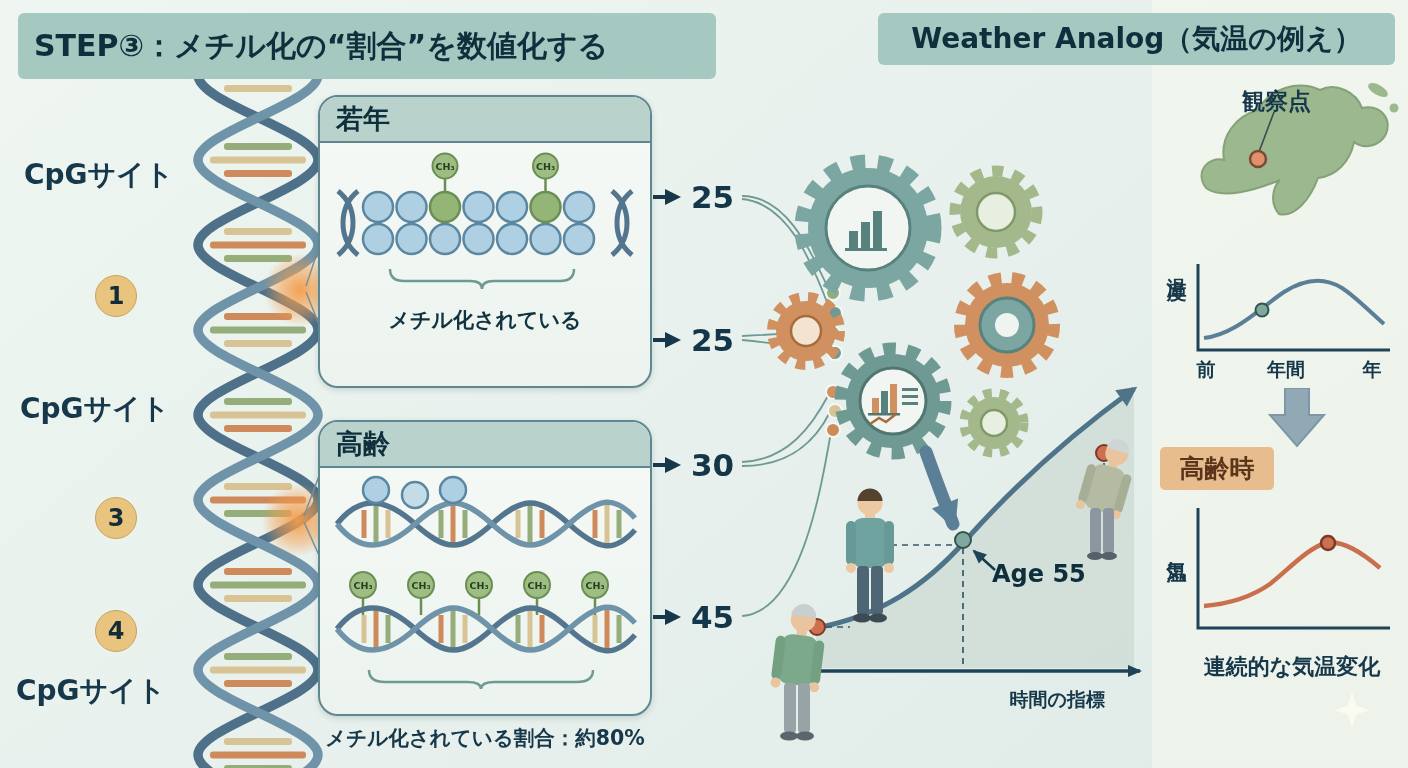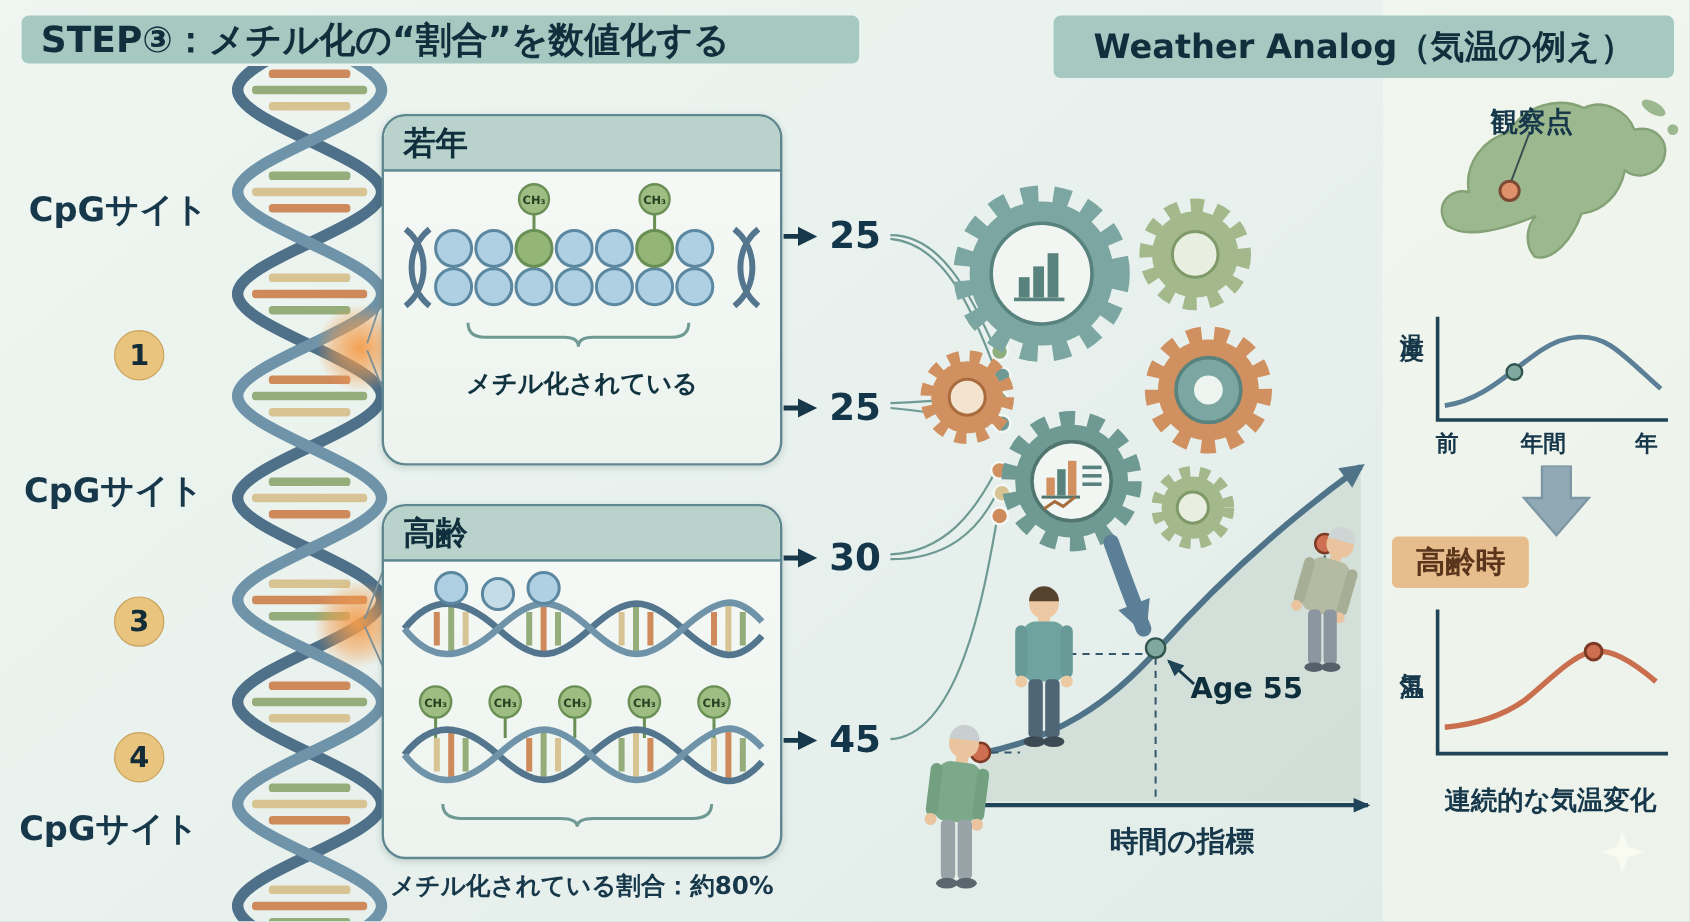--- a/index.html
+++ b/index.html
@@ -5,21 +5,21 @@
   * { margin:0; padding:0; box-sizing:border-box; }
   body { background:#d8e2de; }
   .canvas { position:relative; width:1408px; height:768px; overflow:hidden;
     background:linear-gradient(140deg,#eff6f2 0%, #e7f0ec 55%, #dfeae6 100%);
     font-family:"DejaVu Sans","Liberation Sans",sans-serif; color:#16384a; }
   .abs { position:absolute; }
   .right-bg { position:absolute; left:1152px; top:0; width:256px; height:768px;
     background:rgba(247,249,238,.55); z-index:0; }
   .banner { position:absolute; display:flex; align-items:center; font-weight:bold;
     background:#a5c8c0; color:#0f2f3d; border-radius:6px; z-index:6; }
-  .banner-left { left:18px; top:13px; width:698px; height:40px; font-size:30px; padding:4px 16px; }
+  .banner-left { left:18px; top:13px; width:698px; height:66px; font-size:30px; padding:4px 16px; }
   .banner-right { left:878px; top:13px; width:517px; height:52px; font-size:28px; justify-content:center; }
   .cpg-label { position:absolute; font-weight:bold; font-size:28px; z-index:5; }
   .site-badge { position:absolute; width:42px; height:42px; border-radius:50%;
     background:#e9c47e; border:1.5px solid #c9a45e; display:flex; align-items:center;
     justify-content:center; font-weight:bold; font-size:24px; color:#122c38; z-index:5; }
   .glow { position:absolute; width:72px; height:72px; border-radius:50%; z-index:3;
     background:radial-gradient(circle, rgba(244,156,74,.95) 0%, rgba(244,156,74,.45) 45%, rgba(244,156,74,0) 72%); }
   .panel { position:absolute; background:linear-gradient(#f6faf7,#ecf3ee);
     border:2.5px solid #5f8790; border-radius:20px; overflow:hidden; z-index:4;
     box-shadow:0 2px 6px rgba(40,70,80,.18); }
@@ -27,22 +27,22 @@
     display:flex; align-items:center; padding:0 16px; font-weight:bold; font-size:27px; color:#0f2f3d; }
   .young-panel { left:318px; top:95px; width:334px; height:293px; }
   .old-panel { left:318px; top:420px; width:334px; height:296px; }
   .panel-caption { text-align:center; font-weight:bold; font-size:21px; line-height:30px; color:#11333f; margin-top:4px; }
   .old-caption { position:absolute; left:300px; top:724px; width:370px; text-align:center;
     font-weight:bold; font-size:20.5px; z-index:5; }
   .value-row { position:absolute; left:652px; display:flex; align-items:center; gap:9px; z-index:5; }
   .value-row .num { font-weight:bold; font-size:31px; color:#14364a; }
   .engine-label { position:absolute; left:822px; top:95px; font-weight:bold; font-size:27px; z-index:5; }
   .age-label { position:absolute; left:992px; top:560px; font-weight:bold; font-size:24px; color:#0e2e3c; z-index:5; }
-  .timeline-caption { position:absolute; left:865px; top:684px; width:240px; text-align:center;
-    font-weight:bold; font-size:24px; line-height:34px; z-index:5; }
+  .timeline-caption { position:absolute; left:865px; top:684px; width:240px; text-align:right;
+    font-weight:bold; font-size:19px; line-height:34px; z-index:5;font-family:Liberation Mono, monospace; }
   .obs-label { position:absolute; left:1242px; top:86px; font-weight:bold; font-size:23px; z-index:6; }
   .v-label { position:absolute; writing-mode:vertical-rl; text-orientation:upright;
     font-weight:bold; font-size:20px; letter-spacing:2px; z-index:6; }
   .old-badge { position:absolute; left:1160px; top:447px; width:114px; height:43px;
     background:#e7bd8d; border-radius:5px; display:flex; align-items:center; justify-content:center;
     font-weight:bold; font-size:25px; color:#5a351c; z-index:5; }
   .weather-caption { position:absolute; left:1178px; top:652px; width:228px; text-align:center;
     font-weight:bold; font-size:22px; z-index:5; }
   svg { display:block; }
 </style>

